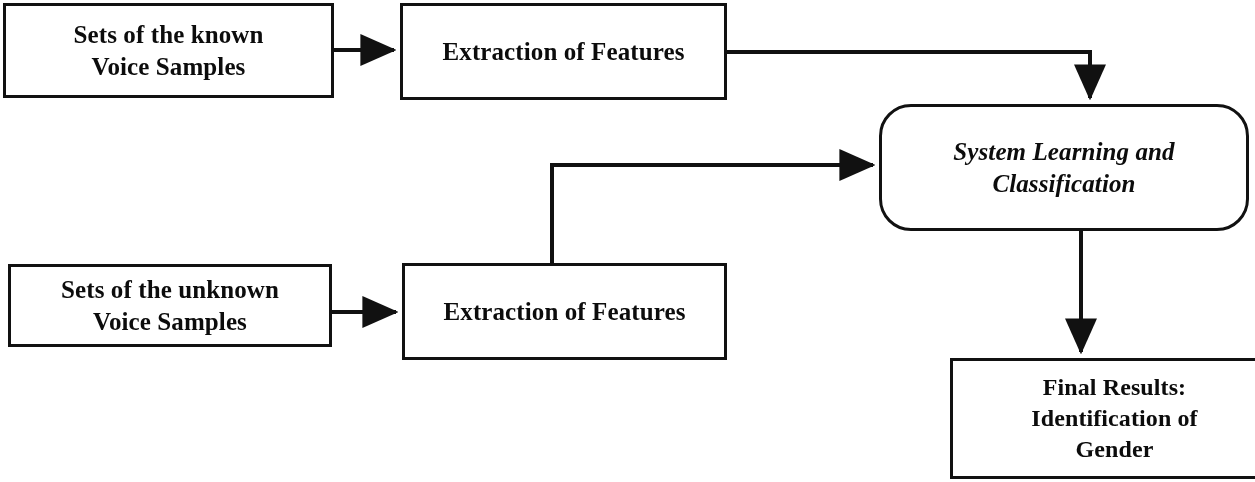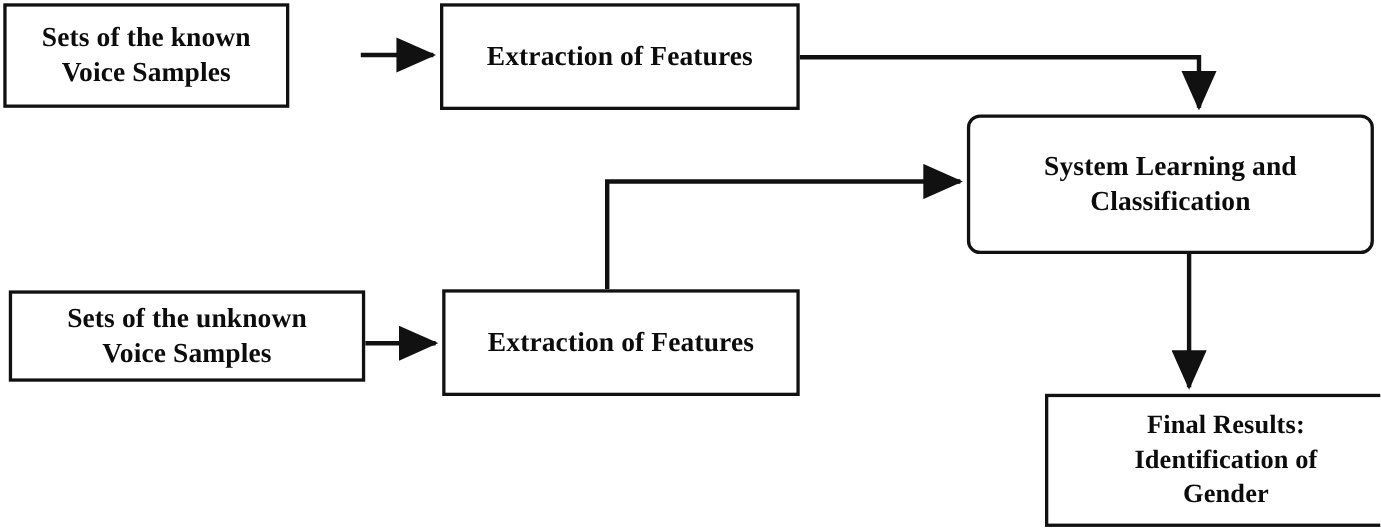--- a/index.html
+++ b/index.html
@@ -29,32 +29,33 @@
     box-sizing: border-box;
     background: #ffffff;
     border: 3px solid #111111;
     display: flex;
     align-items: center;
     justify-content: center;
     text-align: center;
     z-index: 2;
   }
   .node.rounded {
-    border-radius: 12px;
+    border-radius: 32px;
+    font-style: italic;
   }
   .node .label {
     font-weight: bold;
     color: #0c0c0c;
     line-height: 1.28;
     letter-spacing: 0.1px;
     padding: 0 10px;
     white-space: pre-line;
     font-size: 25px;
   }
-  #node-known-voice         { left: 3px;   top: 3px;   width: 260px; height: 95px; }
+  #node-known-voice         { left: 3px;   top: 3px;   width: 331px; height: 95px; }
   #node-extract-known       { left: 400px; top: 3px;   width: 327px; height: 97px; }
   #node-unknown-voice       { left: 8px;   top: 264px; width: 324px; height: 83px; }
   #node-extract-unknown     { left: 402px; top: 263px; width: 325px; height: 97px; }
   #node-system-learning     { left: 879px; top: 104px; width: 370px; height: 127px; }
   #node-final-results       { left: 950px; top: 358px; width: 329px; height: 121px; }
   #node-final-results .label { font-size: 24px; }
 </style>
 </head>
 <body>
 

